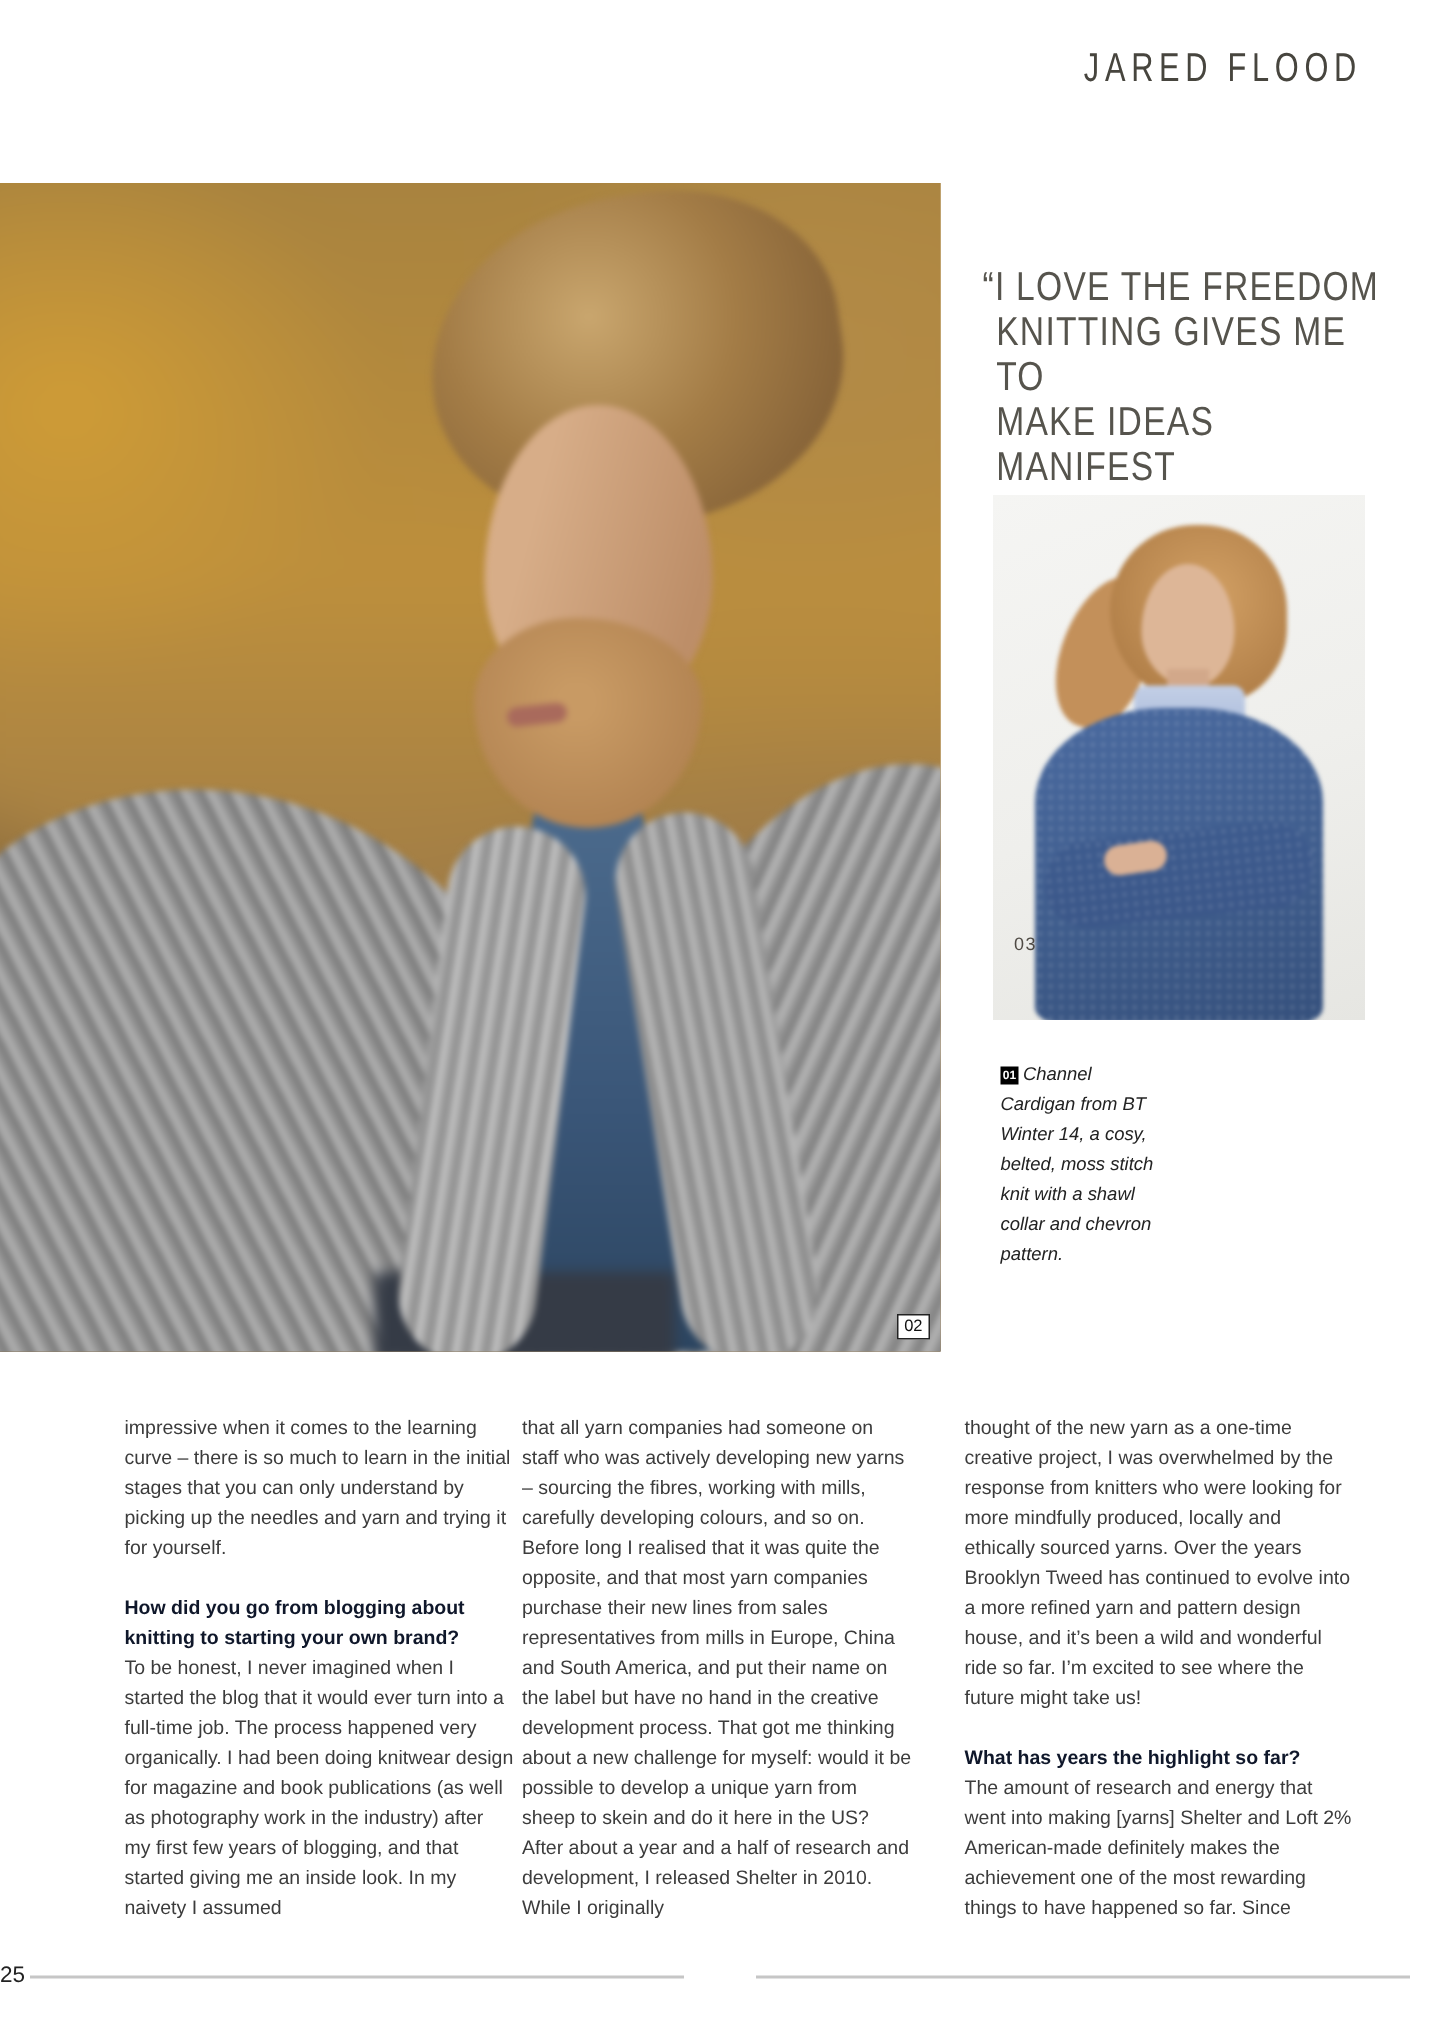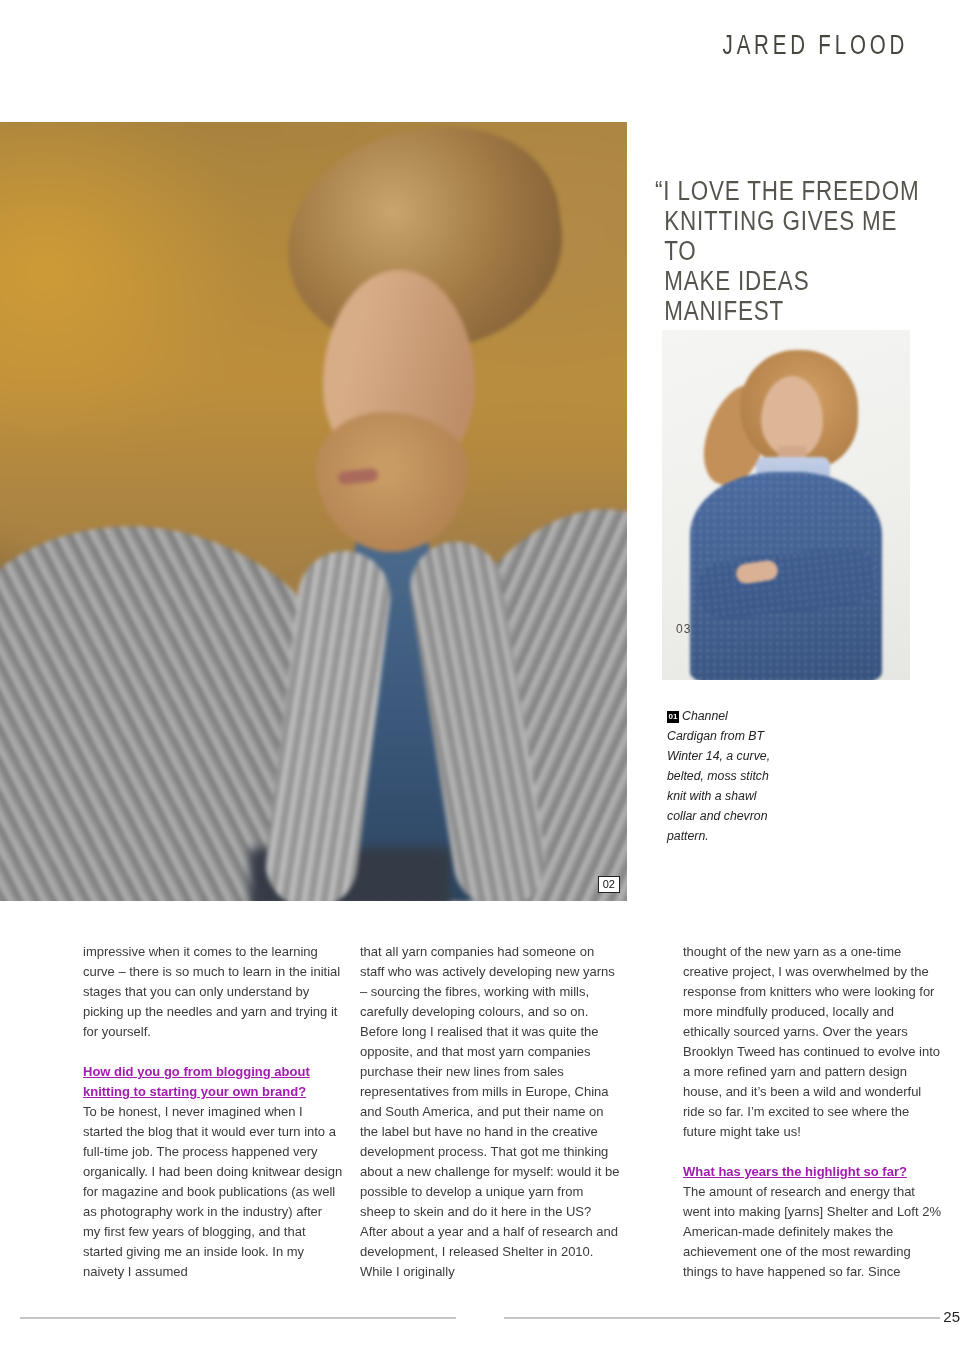--- a/index.html
+++ b/index.html
@@ -118,29 +118,29 @@
   .cap-b { left:795px; }
   .cap { margin:0 0 20px 0; }
   .badge { display:inline-block; width:12px; height:12px; background:#000000; color:#fff;
     font-size:8px; font-weight:bold; font-style:normal; text-align:center; line-height:12px;
     margin-right:3px; vertical-align:1px; }
   .badge:empty { display:none; }
 
   
   .col { position:absolute; top:942px; width:260px;
     font-size:13px; line-height:20px; color:#3c3c3c; }
-  .col-1 { left:83px; } .col-2 { left:360px; } .col-3 { left:643px;margin-left:40px; }
+  .col-1 { left:83px; } .col-2 { left:348px; } .col-3 { left:643px; }
   .col p { margin:0 0 20px 0; }
-  .col .q { font-weight:bold; color:#a21caf; margin:0;text-decoration:underline; }
+  .col .q { font-weight:bold; color:#0f172a; margin:0; }
 
   
   .folio-line { position:absolute; top:1317px; height:2px; background:#c6c6c6; }
   .folio-line.l { left:20px; width:436px; }
   .folio-line.r { left:504px; width:436px; }
-  .folio-num { position:absolute; top:1308px; left:0; width:960px; text-align:right;
+  .folio-num { position:absolute; top:1308px; left:0; width:960px; text-align:left;
     font-size:15px; color:#222; }
 </style>
 </head>
 <body>
 
 <div class="page">
 
   <div class="masthead">JARED FLOOD</div>
 
   <div class="photo-main">
@@ -175,21 +175,21 @@
       <div class="pp-neck"></div>
       <div class="pp-collar"></div>
       <div class="pp-sweater"></div>
       <div class="pp-arms"></div>
       <div class="pp-hand"></div>
     </div>
     <span class="pp-label">03</span>
   </div>
 
   <div class="cap-col cap-a">
-    <p class="cap"><span class="badge">01</span><span>Channel Cardigan from BT Winter 14, a curve, belted, moss stitch knit with a shawl collar and chevron pattern.</span></p>
+    <p class="cap"><span class="badge">01</span><span>Channel Cardigan from BT Winter 14, a cosy, belted, moss stitch knit with a shawl collar and chevron pattern.</span></p>
   </div>
 
   <div class="col col-1">
     <p>impressive when it comes to the learning curve – there is so much to learn in the initial stages that you can only understand by picking up the needles and yarn and trying it for yourself.</p>
     <p class="q">How did you go from blogging about knitting to starting your own brand?</p>
     <p>To be honest, I never imagined when I started the blog that it would ever turn into a full-time job. The process happened very organically. I had been doing knitwear design for magazine and book publications (as well as photography work in the industry) after my first few years of blogging, and that started giving me an inside look. In my naivety I assumed</p>
   </div>
   <div class="col col-2">
     <p>that all yarn companies had someone on staff who was actively developing new yarns – sourcing the fibres, working with mills, carefully developing colours, and so on. Before long I realised that it was quite the opposite, and that most yarn companies purchase their new lines from sales representatives from mills in Europe, China and South America, and put their name on the label but have no hand in the creative development process. That got me thinking about a new challenge for myself: would it be possible to develop a unique yarn from sheep to skein and do it here in the US? After about a year and a half of research and development, I released Shelter in 2010. While I originally</p>
   </div>

